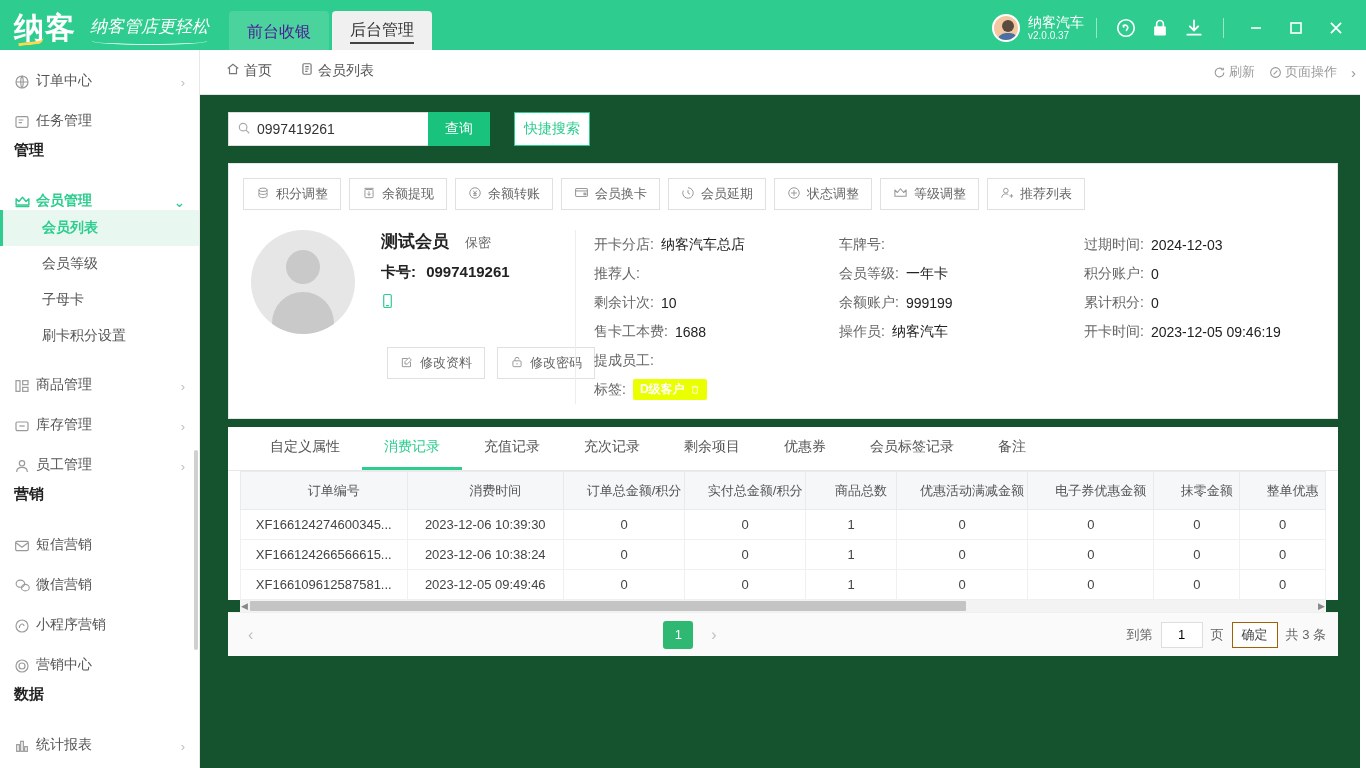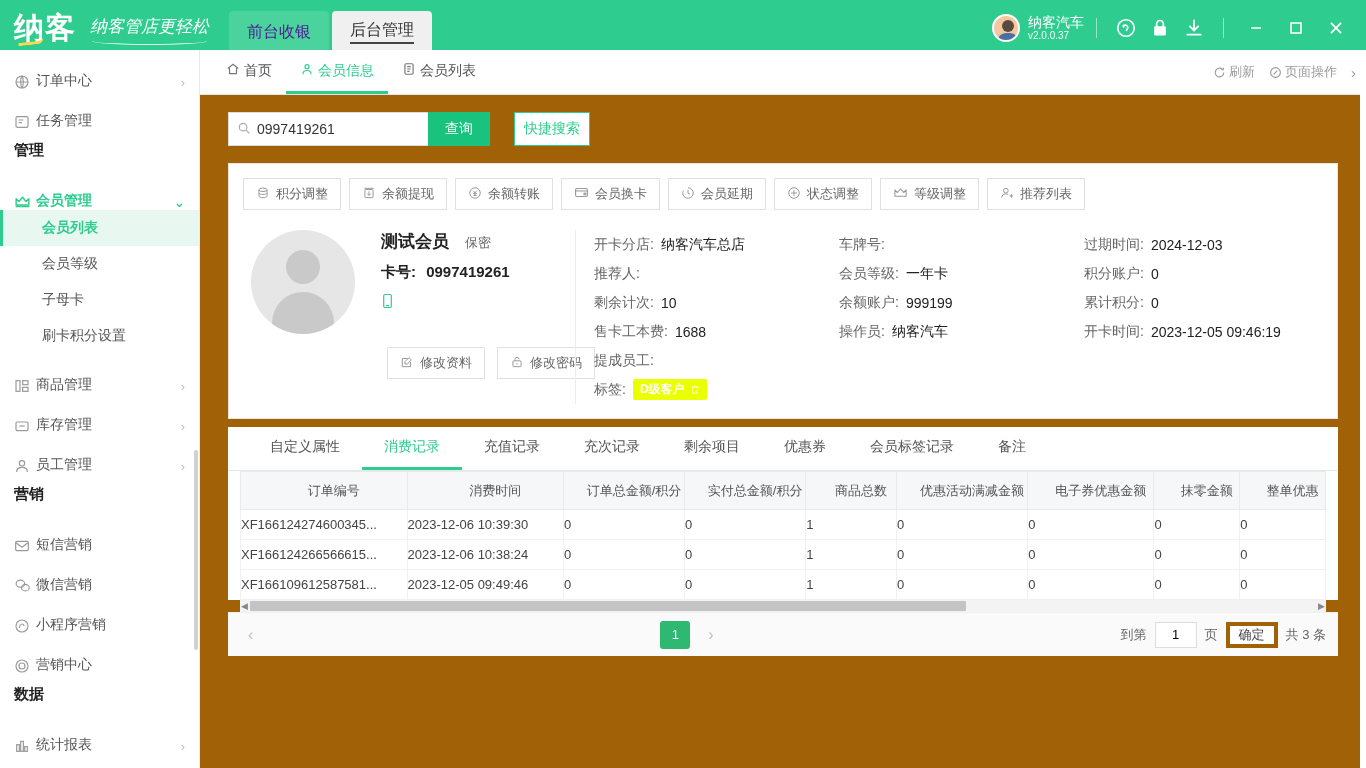--- a/index.html
+++ b/index.html
@@ -117,21 +117,21 @@
     box-shadow: inset 3px 0 0 #2ecc8f;
   }
   .sb-scroll {
     position: absolute; right: 1px; top: 400px; width: 4px; height: 200px;
     background: #d0d0d0; border-radius: 2px;
   }
 
   
   .content {
     position: absolute; top: 50px; left: 200px; width: 1166px; height: 718px;
-    background: #a16207;
+    background: #14532d;
   }
   .nav-tabs {
     height: 45px; background: #fff; display: flex; align-items: flex-end;
     padding-left: 12px; border-bottom: 1px solid #e4e4e4; position: relative;
   }
   .nav-tab {
     display: flex; align-items: center; gap: 4px;
     height: 44px; padding: 0 14px; font-size: 14px; color: #555; cursor: pointer;
     border-bottom: 3px solid transparent;
   }
@@ -223,21 +223,21 @@
   }
   .dtab.active { color: #2ecc8f; border-bottom-color: #2ecc8f; }
 
   .table-wrap { background: #fff; padding: 0 12px; }
   table.grid { width: 100%; border-collapse: collapse; table-layout: fixed; }
   table.grid th {
     background: #f5f7f8; color: #555; font-weight: normal; font-size: 13px;
     height: 38px; border: 1px solid #e8eaec; border-top: 1px solid #e8eaec; padding-left: 20px;
   }
   table.grid td {
-    height: 30px; text-align: left; font-size: 13px; color: #444;
+    height: 30px; text-align: center; font-size: 13px; color: #444;
     border: 1px solid #eef0f1;
   }
   .hscroll {
     height: 12px; background: #f3f3f3; position: relative; margin: 0 12px;
     display: flex; align-items: center;
   }
   .hscroll .thumb {
     position: absolute; left: 10px; width: 716px; height: 10px; background: #c4c4c4; border-radius: 1px;
   }
   .hscroll .arrL, .hscroll .arrR { position: absolute; color: #888; font-size: 9px; }
@@ -254,21 +254,21 @@
     width: 30px; height: 28px; background: #2eb872; color: #fff;
     display: flex; align-items: center; justify-content: center; font-size: 13px;
     border-radius: 3px; cursor: pointer;
   }
   .pg-right { display: flex; align-items: center; gap: 8px; font-size: 13px; color: #666; }
   .pg-input {
     width: 42px; height: 26px; border: 1px solid #ddd; text-align: center;
     font-size: 13px; outline: none; font-family: "Liberation Sans", sans-serif;
   }
   .pg-ok {
-    height: 26px; padding: 0 9px; border: 4px solid #a16207; background: #fff;
+    height: 26px; padding: 0 9px; border: 1px solid #a16207; background: #fff;
     font-size: 13px; color: #444; cursor: pointer; display:flex; align-items:center;
   }
   .vscroll-right {
     position: absolute; right: 0; top: 0; width: 6px; height: 718px; background: #fff;
   }
 </style>
 </head>
 <body>
 
 <div id="app">
@@ -505,29 +505,20 @@
 
     <div class="nav-tabs">
       <div class="nav-tab">
         <span>
           <svg width="14" height="14" viewBox="0 0 24 24" fill="none" stroke="#777" stroke-width="2">
               <path d="M3 11l9-7 9 7"></path>
               <path d="M6 10v10h12V10"></path>
             </svg>
         </span>
         <span>首页</span>
-      </div>
-      <div class="nav-tab active">
-        <span>
-          <svg width="14" height="14" viewBox="0 0 24 24" fill="none" stroke="#2ecc8f" stroke-width="2">
-              <circle cx="12" cy="8" r="3.5"></circle>
-              <path d="M5 21c0-4 3.2-6.5 7-6.5s7 2.5 7 6.5"></path>
-            </svg>
-        </span>
-        <span>会员信息</span>
       </div>
       <div class="nav-tab">
         <span>
           <svg width="14" height="14" viewBox="0 0 24 24" fill="none" stroke="#777" stroke-width="2">
               <rect x="5" y="3" width="14" height="18" rx="2"></rect>
               <path d="M9 8h6M9 12h6M9 16h4"></path>
             </svg>
         </span>
         <span>会员列表</span>
       </div>

